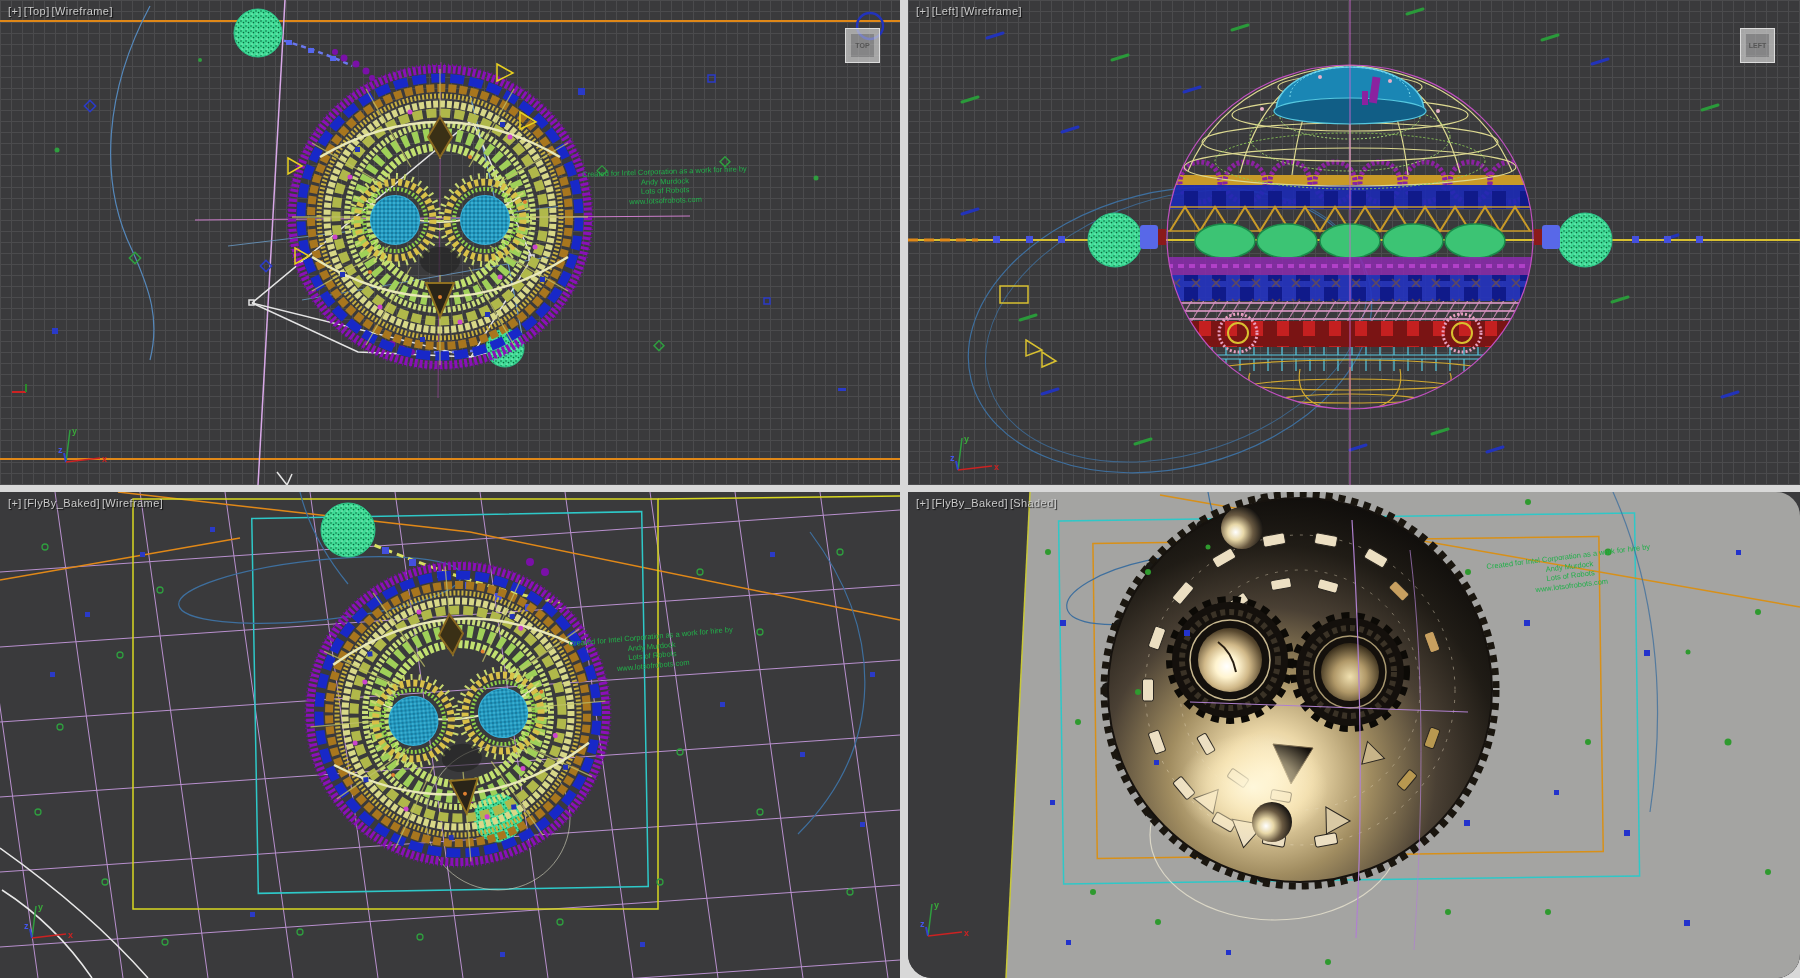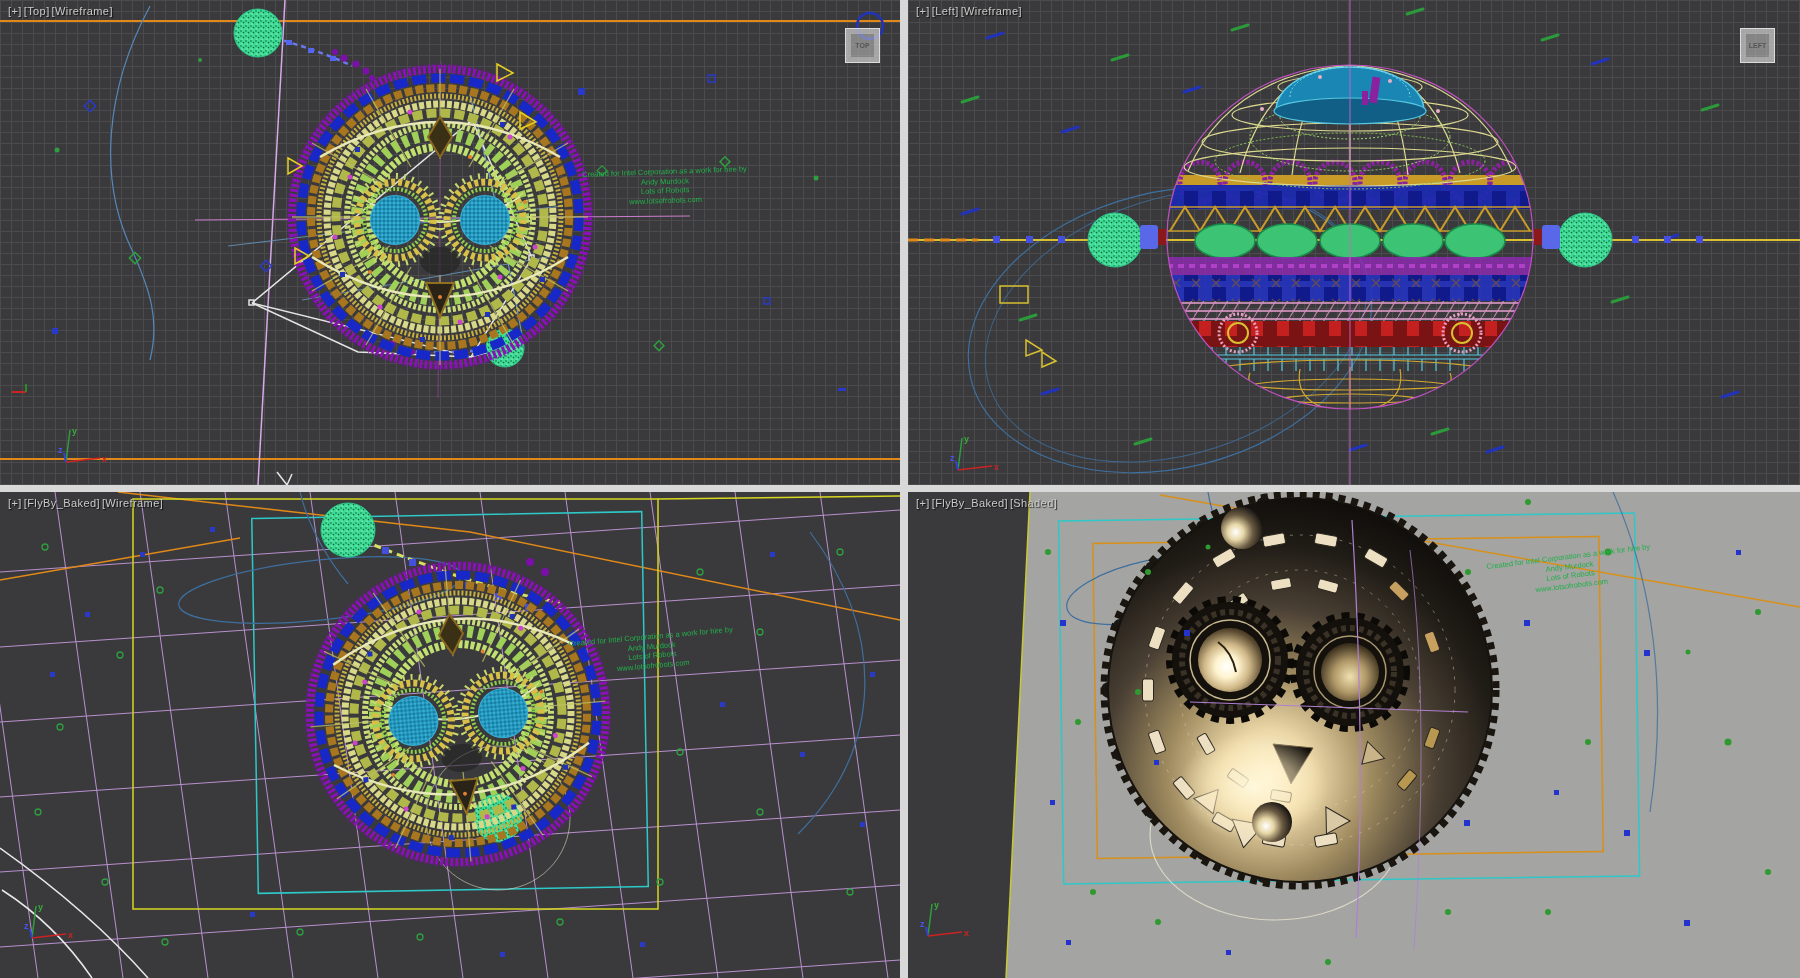--- a/index.html
+++ b/index.html
@@ -2,21 +2,21 @@
 <html><head>
 <meta charset="utf-8">
 <style>
   html,body{margin:0;padding:0;background:#222;}
   .stage{position:relative;width:1800px;height:978px;background:#d8d8d8;overflow:hidden;
          font-family:"Liberation Sans",sans-serif;}
   .vp{position:absolute;overflow:hidden;background:#3a3a3c;}
   #vp-top{left:0;top:0;width:900px;height:485px;}
   #vp-left{left:908px;top:0;width:892px;height:559px;text-align:right;}
   #vp-flyby-wire{left:0;top:492px;width:900px;height:568px;}
-  #vp-flyby-shaded{left:908px;top:492px;width:892px;height:486px;}
+  #vp-flyby-shaded{left:908px;top:492px;width:892px;height:486px;border-radius:24px;}
   .splitter{position:absolute;background:#d8d8d8;}
   #split-v{left:900px;top:0;width:8px;height:978px;}
   #split-h{left:0;top:485px;width:1800px;height:7px;}
   svg.scene{position:absolute;left:0;top:0;}
   .vplabel{position:absolute;top:5px;left:8px;z-index:6;font-size:11px;color:#c9c9c9;
            letter-spacing:.4px;text-shadow:1px 1px 1px rgba(0,0,0,.75);white-space:nowrap;}
   .vt{margin-right:2px;cursor:default;}
   .viewcube{position:absolute;z-index:6;width:33px;height:33px;
             background:rgba(195,195,195,.55);border:1px solid rgba(235,235,235,.85);
             box-shadow:inset 0 0 0 5px rgba(215,215,215,.4);

